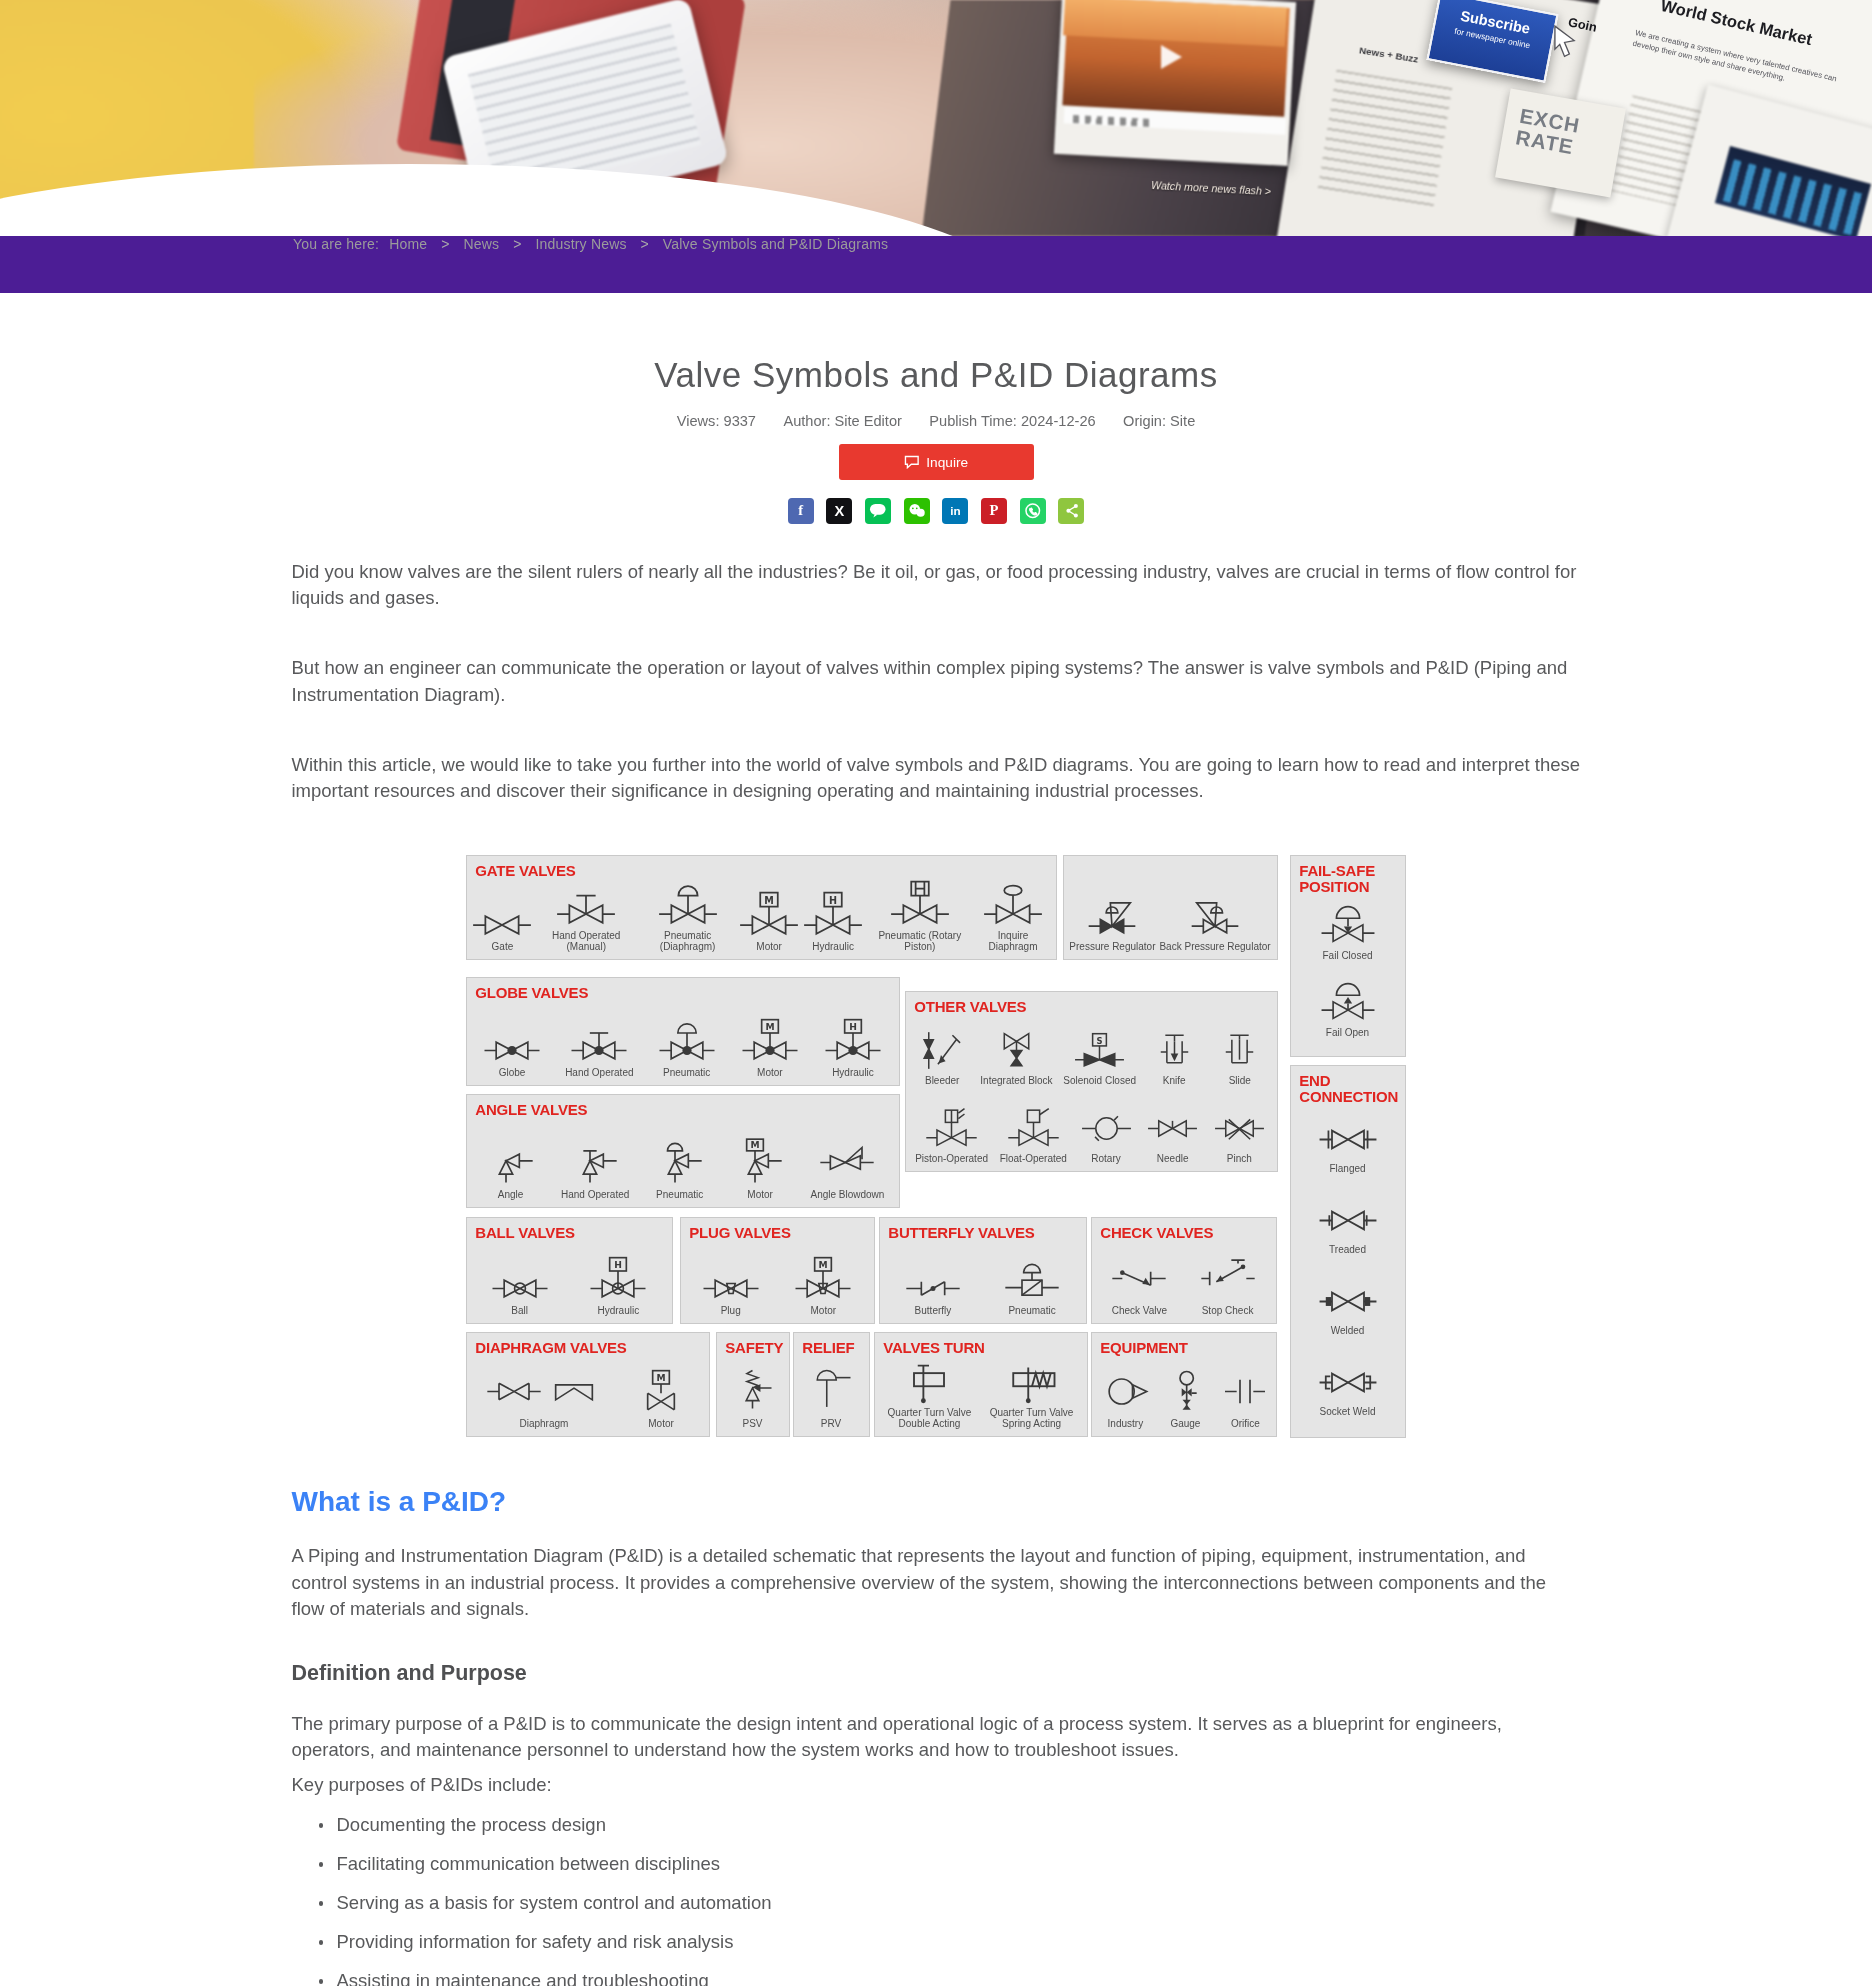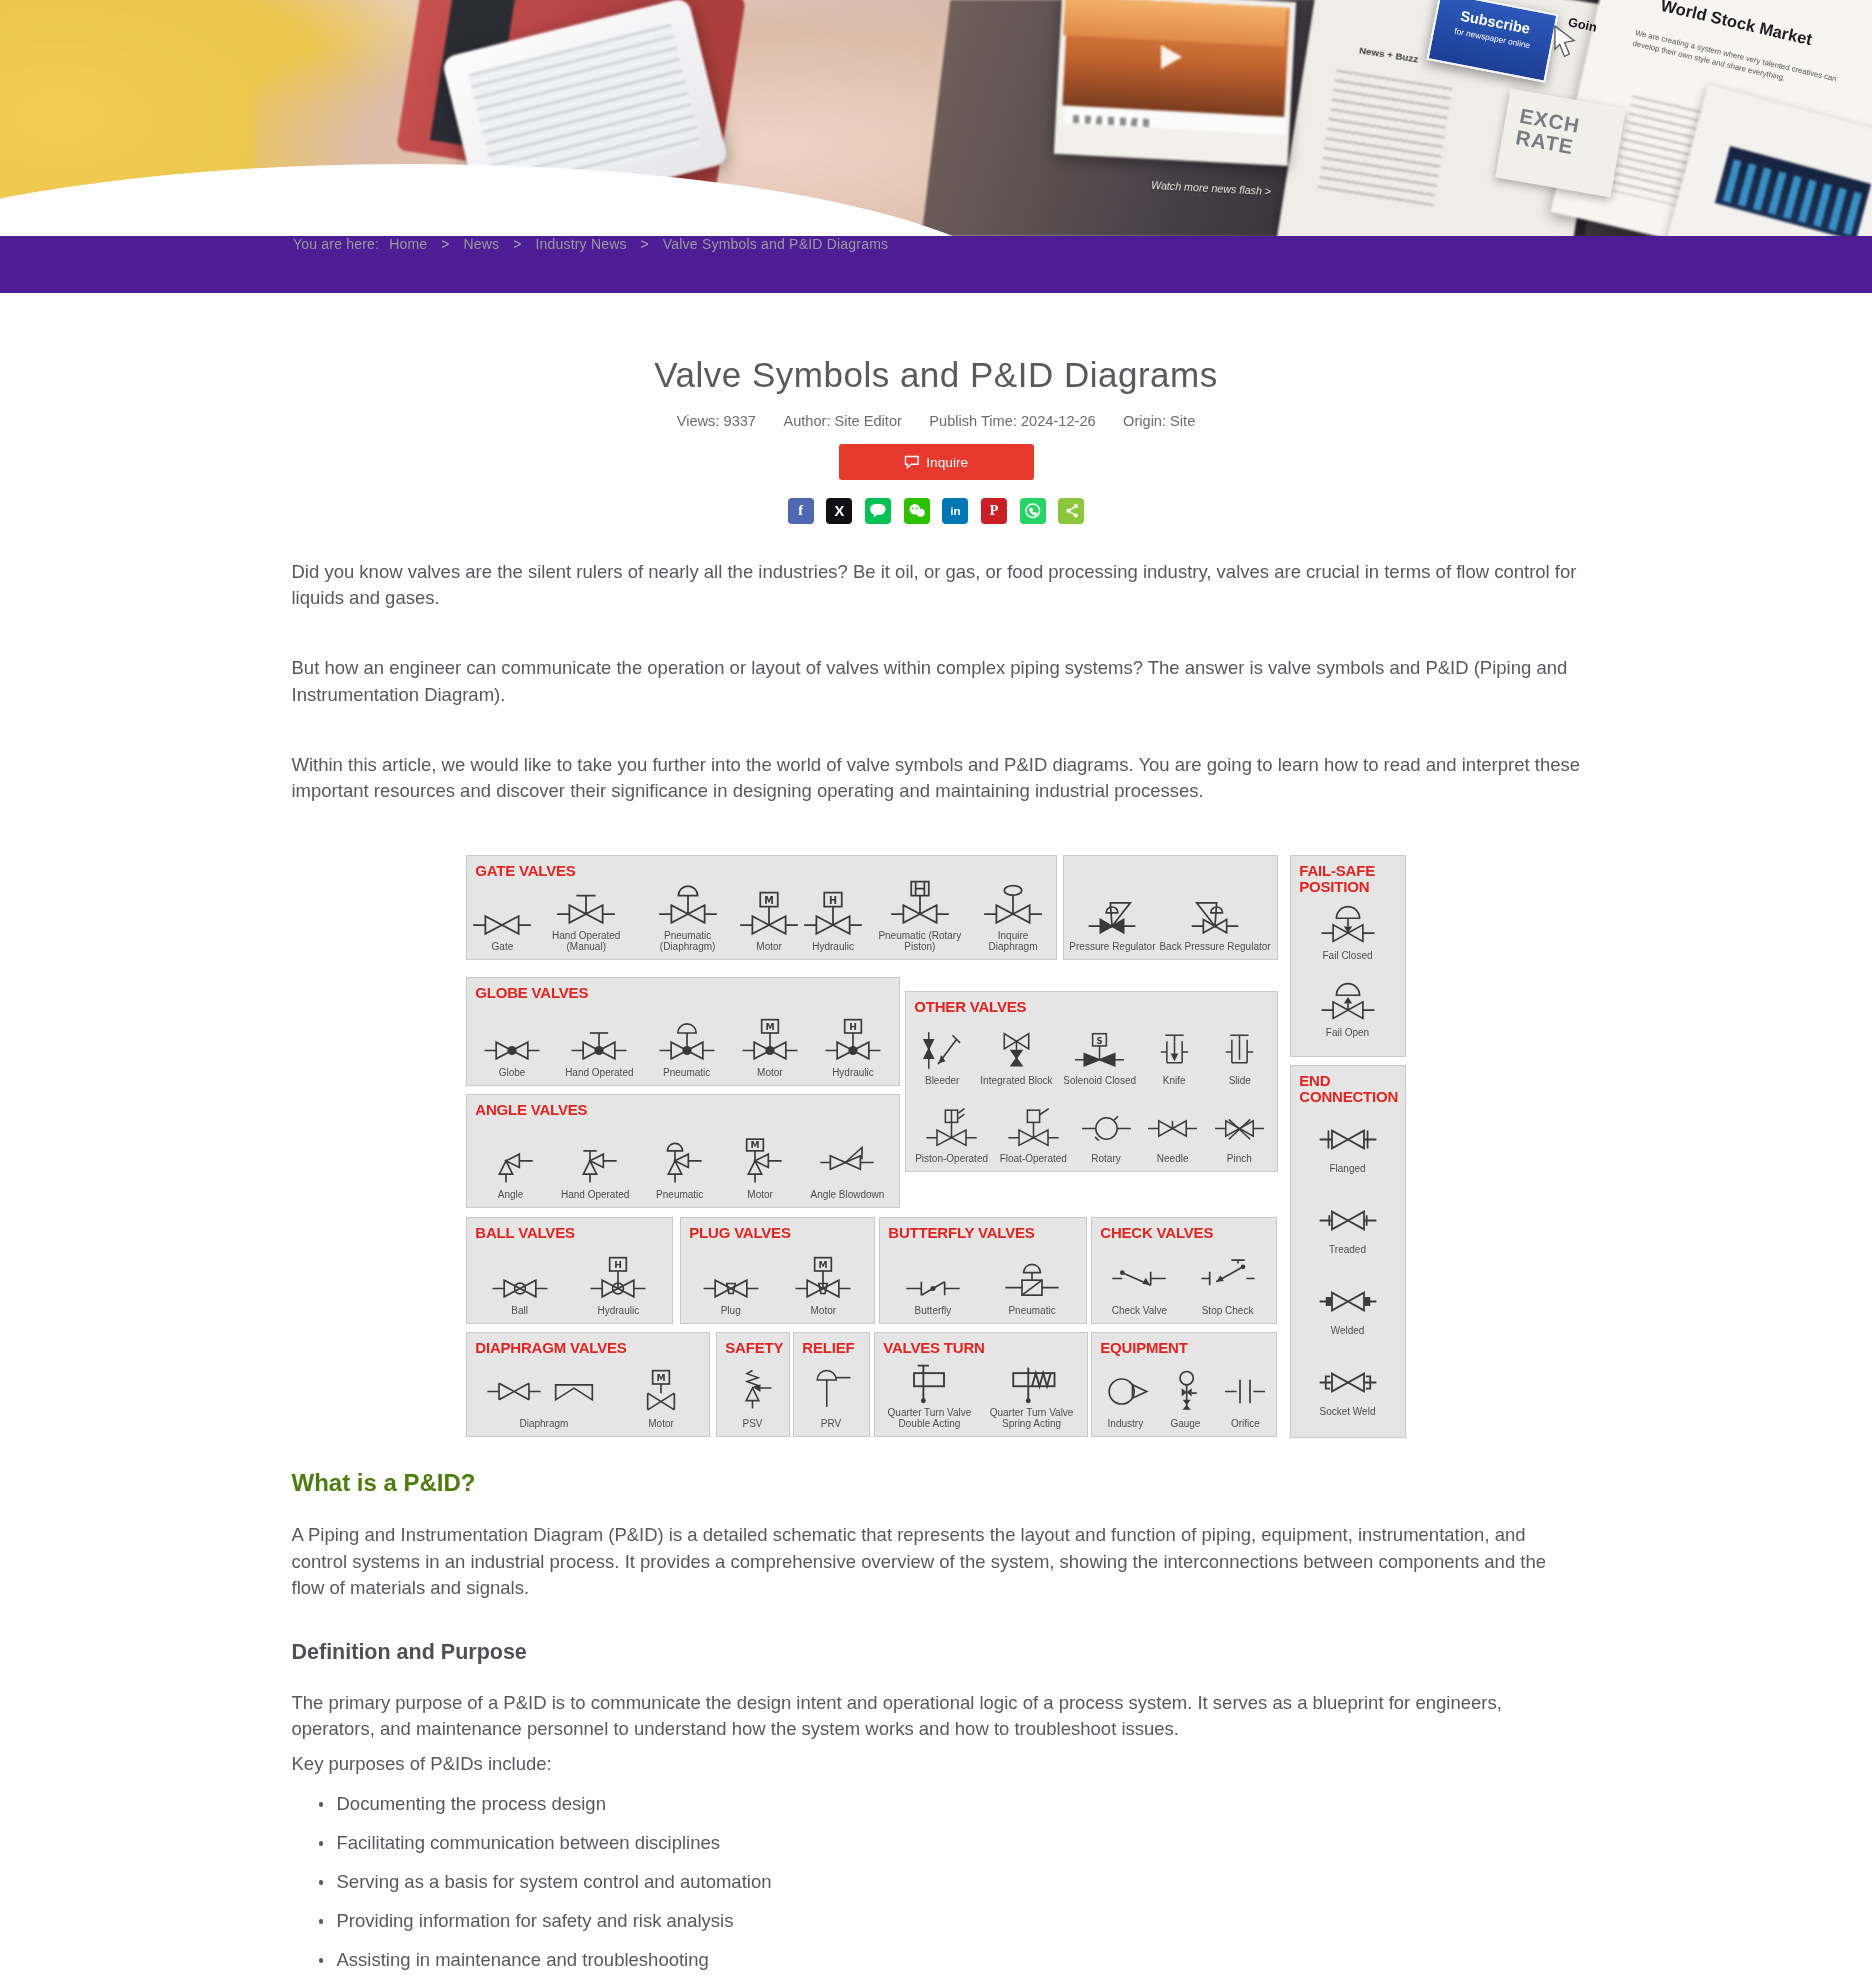--- a/index.html
+++ b/index.html
@@ -104,21 +104,21 @@
   #sec-gate .sym{width:64px}
   #sec-other .sym{width:55px;height:45px}
   #sec-reg .lbl{white-space:nowrap}
   #sec-failsafe .sym,#sec-endconn .sym{width:64px;height:43px}
   #sec-quarter .sym{width:74px;height:45px}
   #sec-quarter .lbl{max-width:101px}
   #sec-safety .sym,#sec-relief .sym{width:57px;height:53px}
   #defs text { font-size:11px; fill:#3a3a3a; stroke:none; text-anchor:middle; font-weight:600; font-family:"DejaVu Sans", sans-serif; }
 
   
-  .h2 { margin-top:30px; font-size:24px; font-weight:bold; color:#4d7c0f; }
+  .h2 { margin-top:47px; font-size:28px; font-weight:bold; color:#3b82f6; }
   .h3 { margin-top:39px; font-size:21.5px; font-weight:bold; color:#4f5052; }
   .body-p { margin-top:25px; font-size:18.5px; line-height:1.42; color:#58595b; }
   .lead-line { margin-top:9.8px; font-size:18.5px; color:#58595b; }
   ul.bullets { list-style:none; margin-top:13.7px; }
   ul.bullets li { font-size:18.5px; color:#58595b; padding-left:45px; position:relative; line-height:1.0; margin-top:20.5px; }
   ul.bullets li::before { content:""; position:absolute; left:27px; top:6.8px; width:4.9px; height:4.9px; border-radius:50%; background:#58595b; }
 </style>
 </head>
 <body>
 

